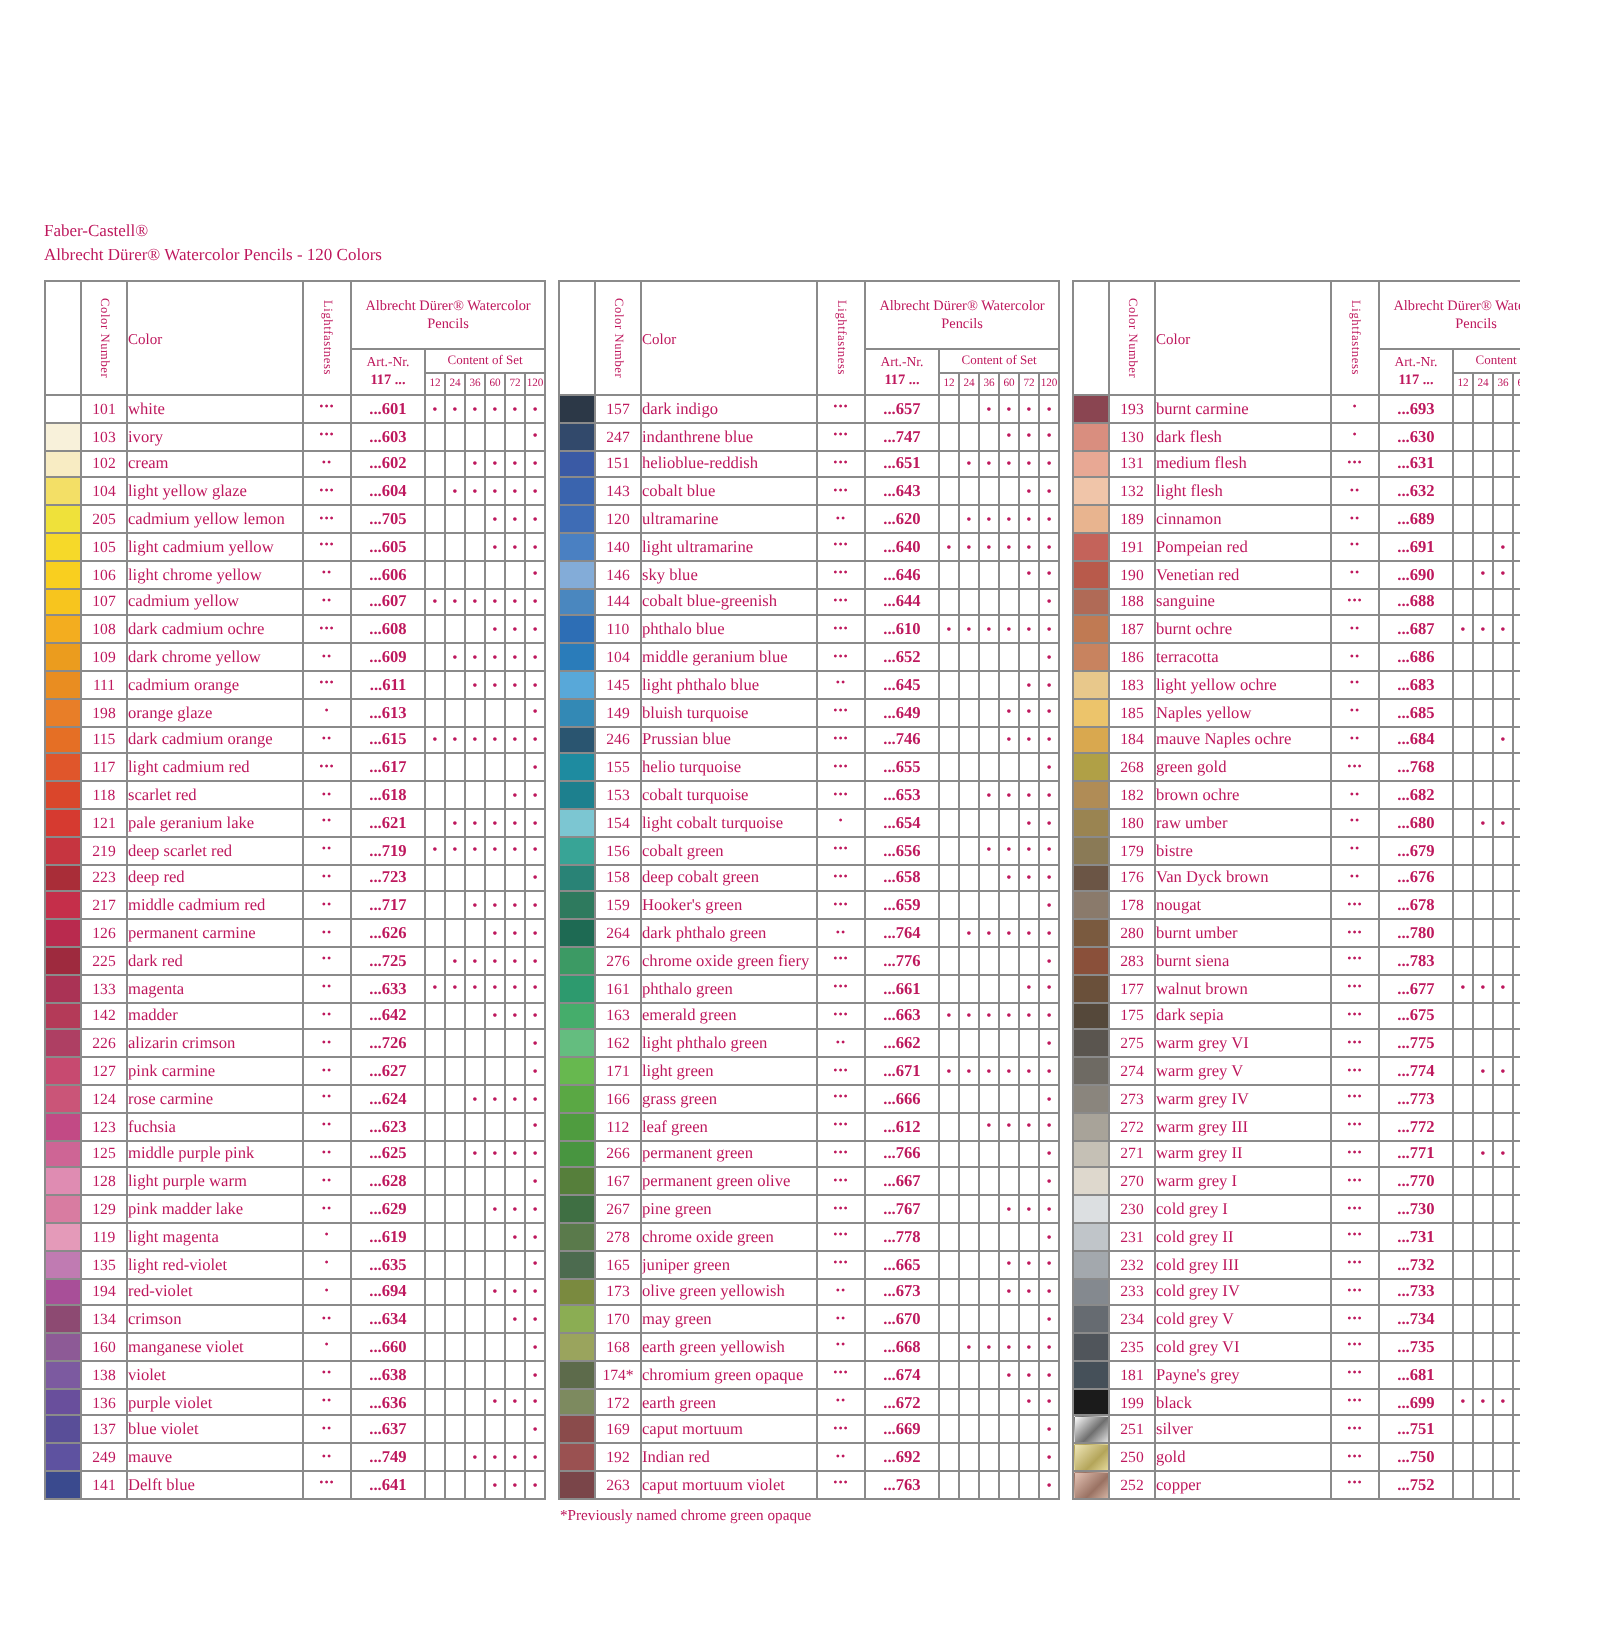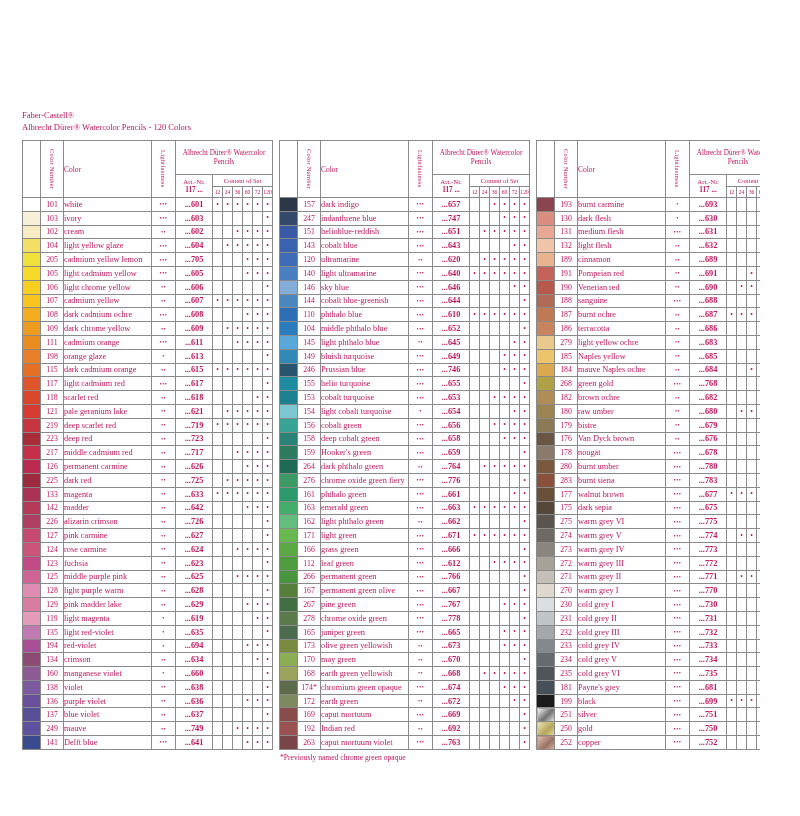--- a/index.html
+++ b/index.html
@@ -754,21 +754,21 @@
               <td class="setcell">•</td>
               <td class="setcell">•</td>
               <td class="setcell">•</td>
               <td class="setcell">•</td>
               <td class="setcell">•</td>
               <td class="setcell">•</td>
             </tr>
             <tr>
               <td class="swatch" style="background: rgb(42, 124, 186);"></td>
               <td class="num">104</td>
-              <td class="cname">middle phthalo blue</td>
+              <td class="cname">middle geranium blue</td>
               <td class="lf">•••</td>
               <td class="art">...652</td>
               <td class="setcell"></td>
               <td class="setcell"></td>
               <td class="setcell"></td>
               <td class="setcell"></td>
               <td class="setcell"></td>
               <td class="setcell">•</td>
             </tr>
             <tr>
@@ -1331,21 +1331,21 @@
               <td class="art">...686</td>
               <td class="setcell"></td>
               <td class="setcell"></td>
               <td class="setcell"></td>
               <td class="setcell"></td>
               <td class="setcell"></td>
               <td class="setcell">•</td>
             </tr>
             <tr>
               <td class="swatch" style="background: rgb(232, 200, 139);"></td>
-              <td class="num">279</td>
+              <td class="num">183</td>
               <td class="cname">light yellow ochre</td>
               <td class="lf">••</td>
               <td class="art">...683</td>
               <td class="setcell"></td>
               <td class="setcell"></td>
               <td class="setcell"></td>
               <td class="setcell"></td>
               <td class="setcell"></td>
               <td class="setcell">•</td>
             </tr>

